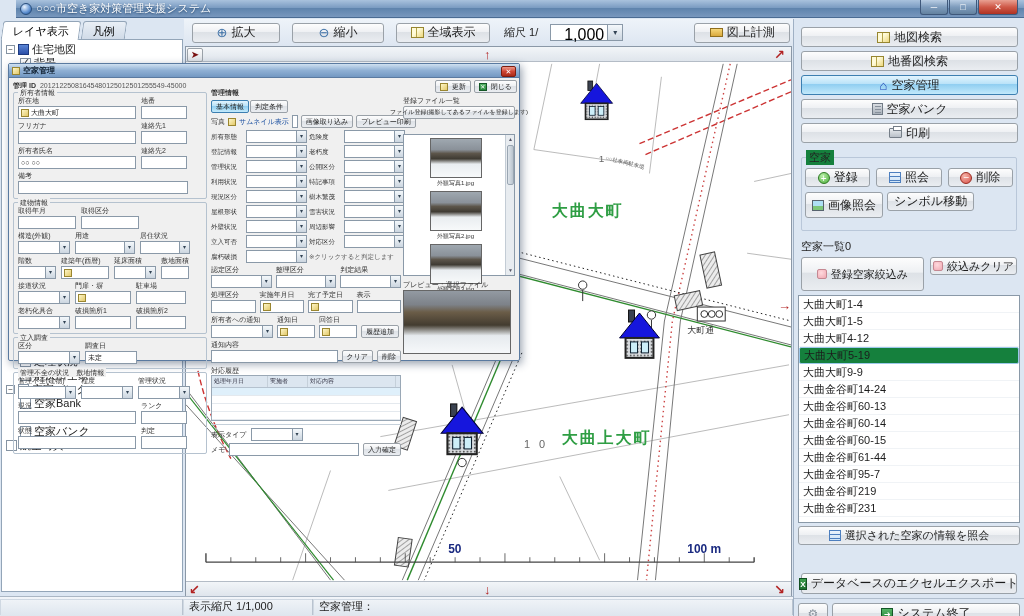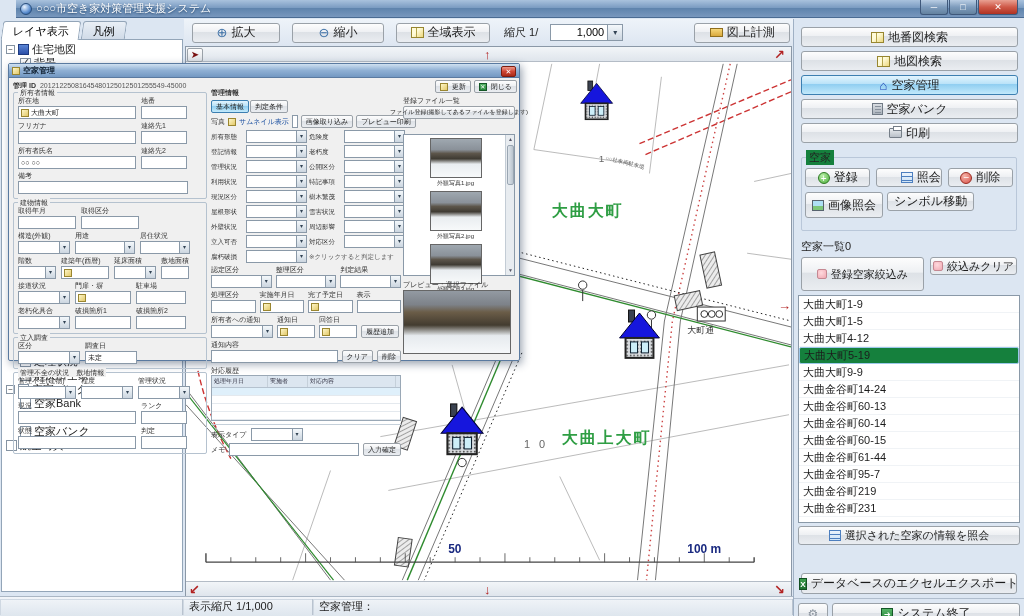--- a/index.html
+++ b/index.html
@@ -173,21 +173,21 @@
   <div class="btn" style="width:92px;height:20px">
         <span class="tic-zo">⊖</span>
         <span>縮小</span>
       </div>
   <div class="btn" style="width:94px;height:20px">
         <span class="ic-map"></span>
         <span>全域表示</span>
       </div>
   <span class="fs11" style="margin-left:2px">縮尺 1/</span>
   <div style="display:flex">
-    <div style="width:58px;height:17px;background:#fff;border:1px solid #8a99a8;font-size:11px;text-align:right;padding:1px 3px">1,000</div>
+    <div style="width:58px;height:17px;background:#fff;border:1px solid #8a99a8;font-size:16px;text-align:right;padding:1px 3px">1,000</div>
     <div style="width:15px;height:17px;background:linear-gradient(#f4f8fb,#ccd6e0);border:1px solid #8a99a8;border-left:0;font-size:8px;text-align:center;line-height:15px;color:#345">▾</div>
   </div>
   <div class="btn" style="width:96px;height:20px;margin-left:59px">
         <span class="ic-ruler"></span>
         <span>図上計測</span>
       </div>
 </div>
 
 <div class="abs" id="mapframe">
   <div class="strip" style="top:0">
@@ -820,25 +820,25 @@
     </div>
     <span class="lbl7" style="position:absolute;left:0;top:200px">プレビュー：選択ファイル</span>
     <div class="ph big" style="position:absolute;left:0;top:210px"></div>
   </div>
 </div>
 
 <div class="abs" id="sidebar">
   <div id="nav">
         <div class="btn nav">
           <span class="ic-map"></span>
-          <span>地番図検索</span>
+          <span>地図検索</span>
         </div>
         <div class="btn nav">
           <span class="ic-map"></span>
-          <span>地図検索</span>
+          <span>地番図検索</span>
         </div>
         <div class="btn nav active">
           <span class="ic-house">⌂</span>
           <span>空家管理</span>
         </div>
         <div class="btn nav">
           <span class="ic-bank"></span>
           <span>空家バンク</span>
         </div>
         <div class="btn nav">
@@ -846,21 +846,21 @@
           <span>印刷</span>
         </div>
       </div>
   <div style="position:relative;border:1px solid #b9c7d9;border-radius:2px;margin-top:14px;padding:10px 3px 6px;height:74px">
     <span class="fs11" style="position:absolute;top:-8px;left:4px;background:#15803d;padding:0 3px">空家</span>
     <div id="act1" style="display:flex;gap:6px">
           <div class="btn" style="width: 67px; height: 19px; font-size: 12px;">
             <span class="ic-plus">+</span>
             <span>登録</span>
           </div>
-          <div class="btn" style="width: 67px; height: 19px; font-size: 12px; justify-content: flex-end;">
+          <div class="btn" style="width: 67px; height: 19px; font-size: 12px;">
             <span class="ic-table"></span>
             <span>照会</span>
           </div>
           <div class="btn" style="width: 67px; height: 19px; font-size: 12px;">
             <span class="ic-minus">−</span>
             <span>削除</span>
           </div>
         </div>
     <div id="act2" style="display:flex;gap:4px;margin-top:5px">
           <div class="btn" style="height: 19px; font-size: 12px; padding: 12px 6px;">
@@ -888,21 +888,21 @@
         <div style="display: flex; align-items: center; gap: 4px;">
           <span class="radio on"></span>
           <span class="fs11">地番順</span>
         </div>
         <div style="display: flex; align-items: center; gap: 4px;">
           <span class="radio"></span>
           <span class="fs11">登録順</span>
         </div>
       </div>
   <div id="ablist">
-        <div class="li">大曲大町1-9</div>
+        <div class="li">大曲大町1-4</div>
         <div class="li">大曲大町1-5</div>
         <div class="li">大曲大町4-12</div>
         <div class="li lisel">大曲大町5-19</div>
         <div class="li">大曲大町9-9</div>
         <div class="li">大曲金谷町14-24</div>
         <div class="li">大曲金谷町60-13</div>
         <div class="li">大曲金谷町60-14</div>
         <div class="li">大曲金谷町60-15</div>
         <div class="li">大曲金谷町61-44</div>
         <div class="li">大曲金谷町95-7</div>

